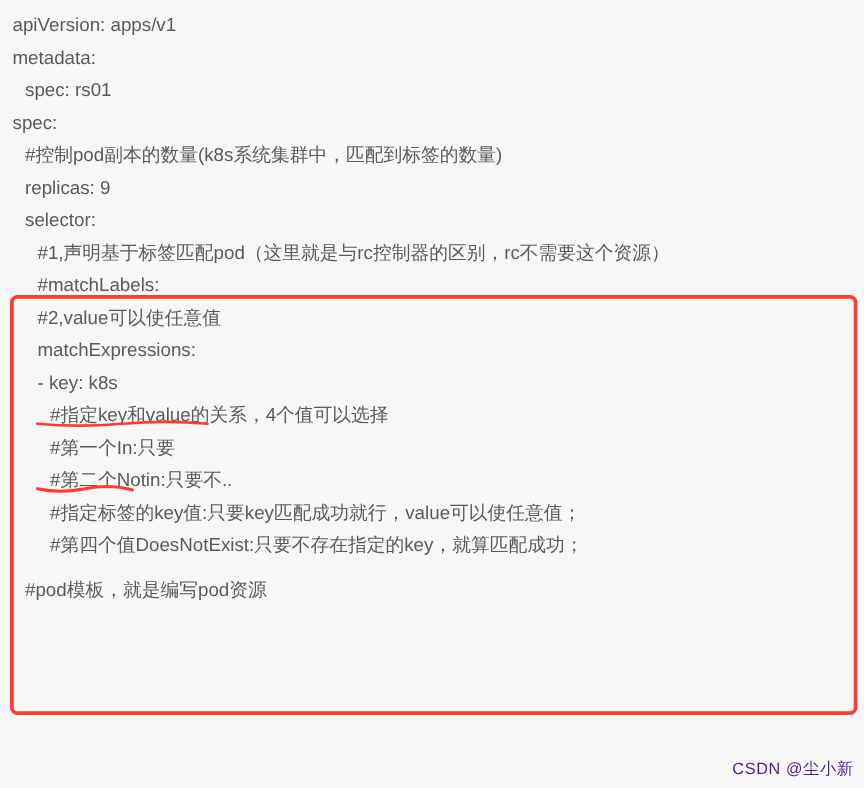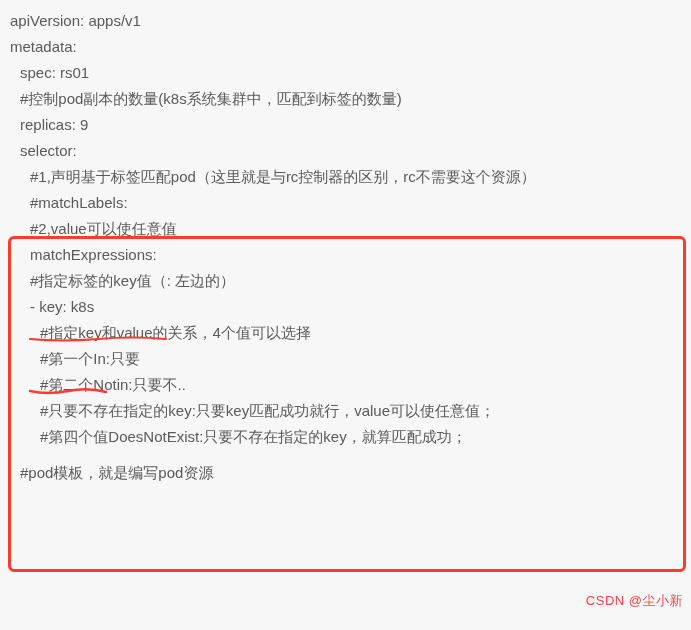--- a/index.html
+++ b/index.html
@@ -30,46 +30,46 @@
     border-radius: 6px;
     pointer-events: none;
   }
   .underline-red {
     position: absolute;
     pointer-events: none;
   }
   .watermark {
     position: absolute;
     right: 8px;
-    bottom: 20px;
-    color: #ef4444;
+    bottom: 6px;
+    color: #4c1d95;
     font-size: 13px;
     letter-spacing: 0.5px;
   }
 </style>
 </head>
 <body>
 
 <div class="code-area">
   <div class="line">apiVersion: apps/v1</div>
   <div class="line">metadata:</div>
   <div class="line indent1">spec: rs01</div>
+  <div class="line">spec:</div>
   <div class="line indent1">#控制pod副本的数量(k8s系统集群中，匹配到标签的数量)</div>
   <div class="line indent1">replicas: 9</div>
   <div class="line indent1">selector:</div>
   <div class="line indent2">#1,声明基于标签匹配pod（这里就是与rc控制器的区别，rc不需要这个资源）</div>
   <div class="line indent2">#matchLabels:</div>
   <div class="line indent2">#2,value可以使任意值</div>
   <div class="line indent2">matchExpressions:</div>
-  <div class="line indent2">#指定标签的key值（: 左边的）</div>
   <div class="line indent2">- key: k8s</div>
   <div class="line indent3">#指定key和value的关系，4个值可以选择</div>
   <div class="line indent3">#第一个In:只要</div>
   <div class="line indent3">#第二个Notin:只要不..</div>
-  <div class="line indent3">#只要不存在指定的key:只要key匹配成功就行，value可以使任意值；</div>
+  <div class="line indent3">#指定标签的key值:只要key匹配成功就行，value可以使任意值；</div>
   <div class="line indent3">#第四个值DoesNotExist:只要不存在指定的key，就算匹配成功；</div>
   <div style="height:10px"></div>
   <div class="line indent1">#pod模板，就是编写pod资源</div>
 </div>
 
 <div class="redbox" style="left:8px; top:236px; width:672px; height:330px;"></div>
 
 <svg class="underline-red" style="left:28px; top:334px; width:140px; height:10px;">
   <path d="M2 5 Q 35 8 70 5 T 138 5" stroke="#ff3b30" stroke-width="2.2" fill="none" stroke-linecap="round"></path>
 </svg>

